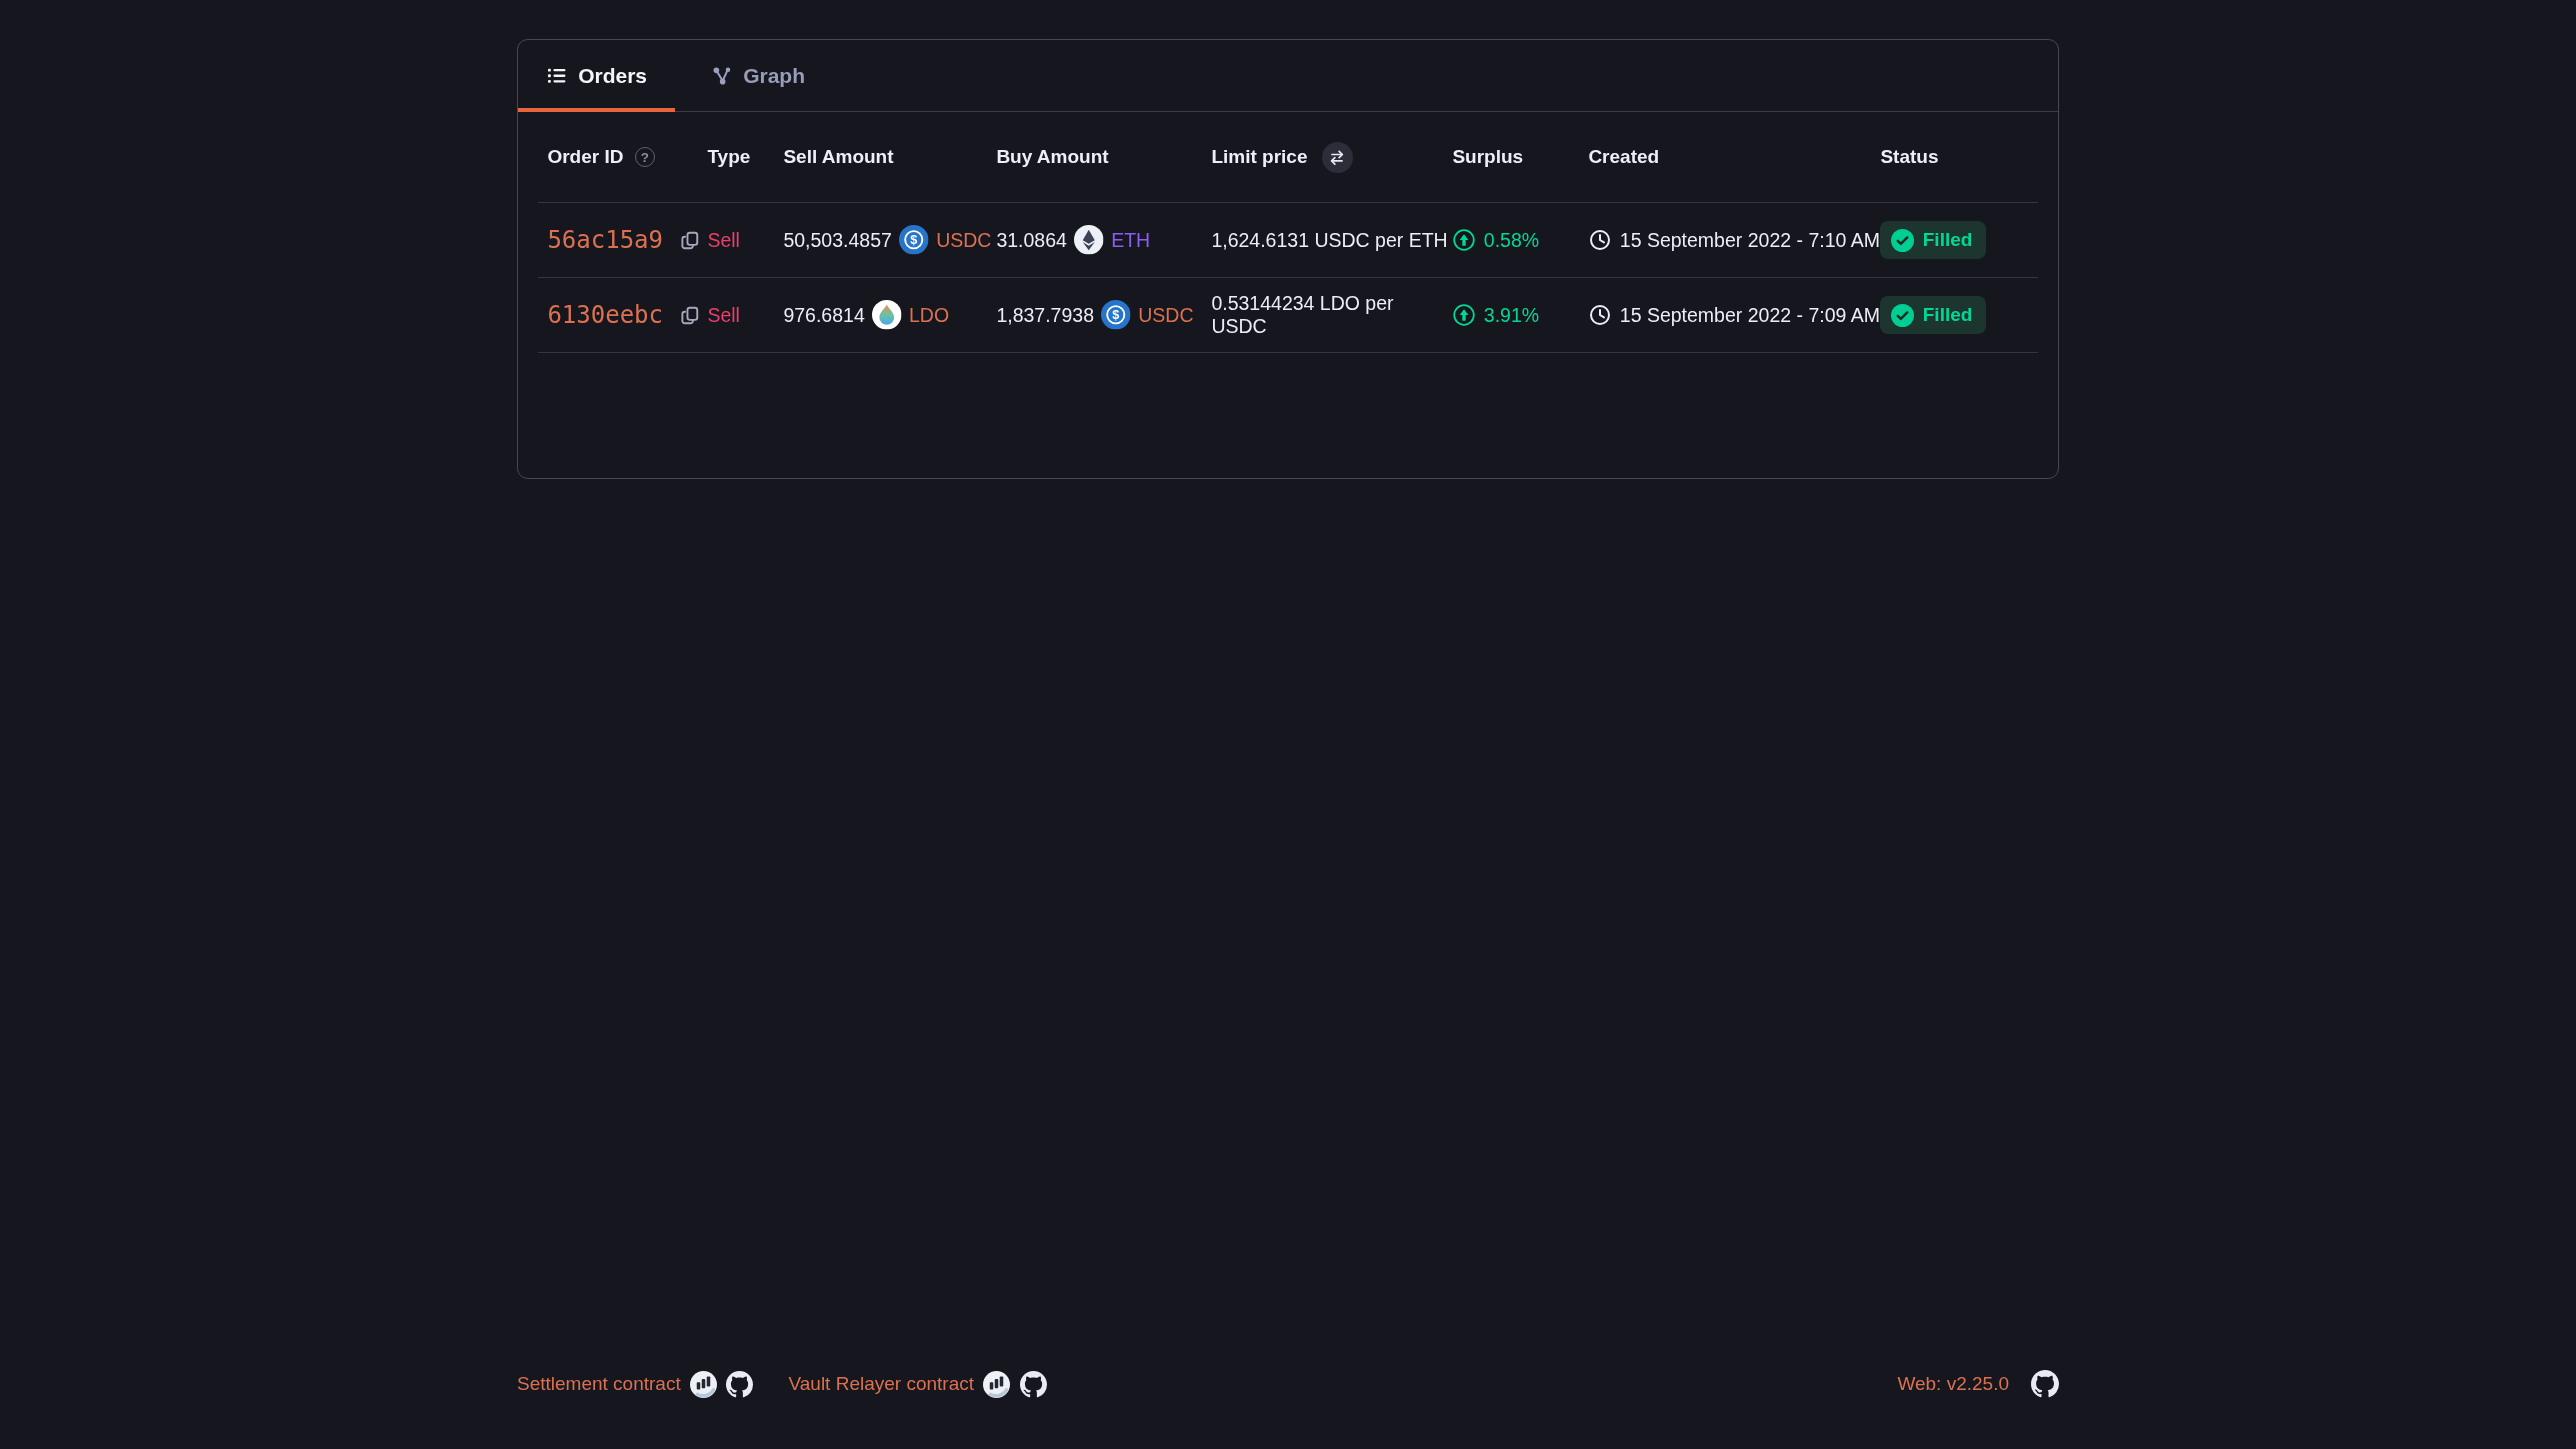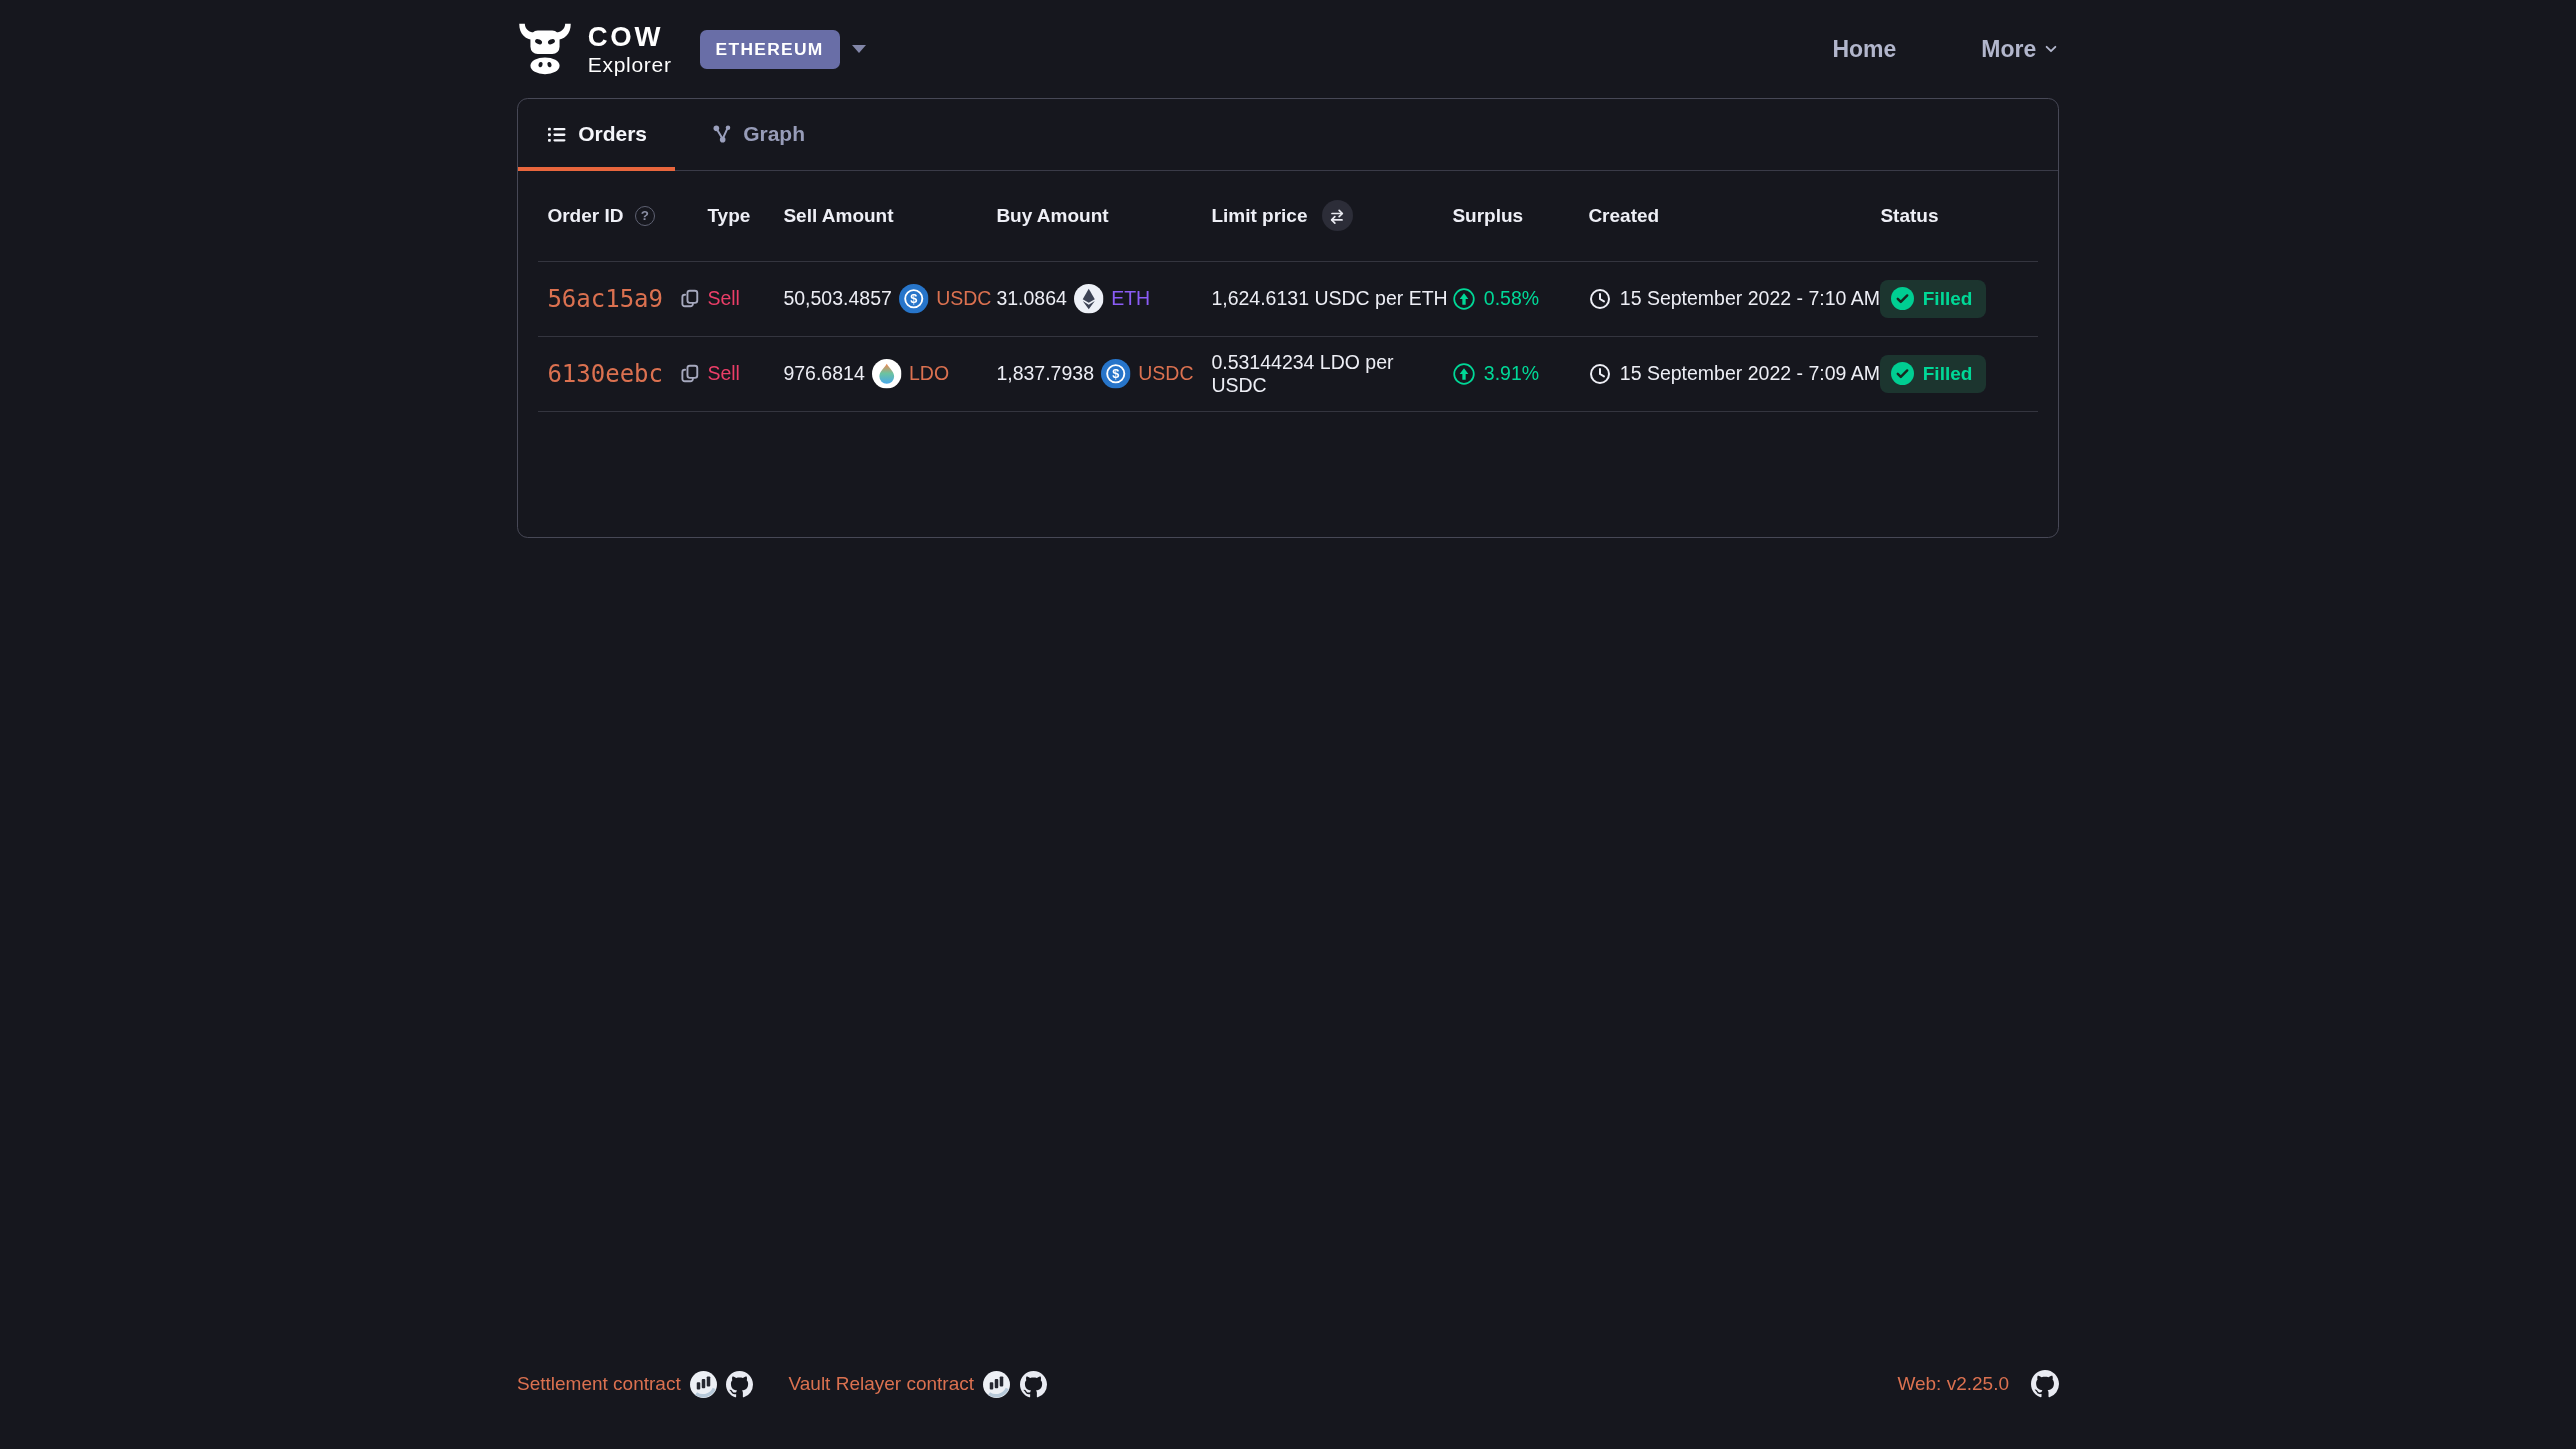--- a/index.html
+++ b/index.html
@@ -32,21 +32,21 @@
 
   
   .title-row { margin-top:42px; display:flex; align-items:center; gap:24px; }
   .page-title { font-size:29px; margin:0; font-weight:bold; color:#F4F5FA; }
   .hash-group { display:flex; align-items:center; gap:13.4px; }
   .hash { font-family:"DejaVu Sans Mono", monospace; font-size:20px; color:var(--link_orange,#DB7150); }
   .icon-btn { display:flex; align-items:center; cursor:pointer; background:none; border:none; padding:0; }
   .hash-copy { margin-left:14.8px; }
 
   
-  .card { margin-top:22px; height:440px; border:1.3px solid var(--border,#474856); border-radius:10.7px; }
+  .card { margin-top:39px; height:440px; border:1.3px solid var(--border,#474856); border-radius:10.7px; }
   .tabs { display:flex; height:72px; border-bottom:1.3px solid #3A3B48; }
   .tab { display:flex; align-items:center; gap:10.7px; padding:0 28px; font-size:21px;
     position:relative; cursor:pointer; font-weight:bold; }
   .tab.active { color:#F4F5FA; }
   .tab.active::after { content:""; position:absolute; left:0; right:0; bottom:-1.3px;
     height:4.7px; background: var(--accent_orange,#E8663D); }
   .tab.inactive { color:#979CB8; margin-left:9.4px; }
 
   
   .table { margin:0 20px; }
@@ -187,44 +187,20 @@
           <path d="M17 6 l4.5 4.5 -4.5 4.5"></path>
         <path d="M21 19.5 h-14"></path>
           <path d="M11 15 l-4.5 4.5 4.5 4.5"></path>
       </g>
     </symbol>
   </defs>
 </svg>
 
 <div class="container">
 
-  <div class="topbar">
-    <div class="logo">
-      <svg class="logo-icon" viewBox="0 0 84 78" width="56" height="52">
-          <use href="#i-cow"></use>
-        </svg>
-      <div class="logo-text">
-        <span class="logo-title">COW</span>
-        <span class="logo-subtitle">Explorer</span>
-      </div>
-    </div>
-    <div class="network">
-      <span class="network-badge">ETHEREUM</span>
-      <span class="caret-down"></span>
-    </div>
-    <div class="nav">
-      <span class="nav-item">Home</span>
-      <span class="nav-item">
-        <span>More</span>
-        <svg width="16" height="16" viewBox="0 0 22 22">
-            <use href="#i-chevron"></use>
-          </svg>
-      </span>
-    </div>
-  </div>
 
 
   <div class="card">
     <div class="tabs">
       <div class="tab active">
         <svg width="21.5" height="21.5" viewBox="0 0 32 32">
             <use href="#i-list"></use>
           </svg>
         <span>Orders</span>
       </div>

